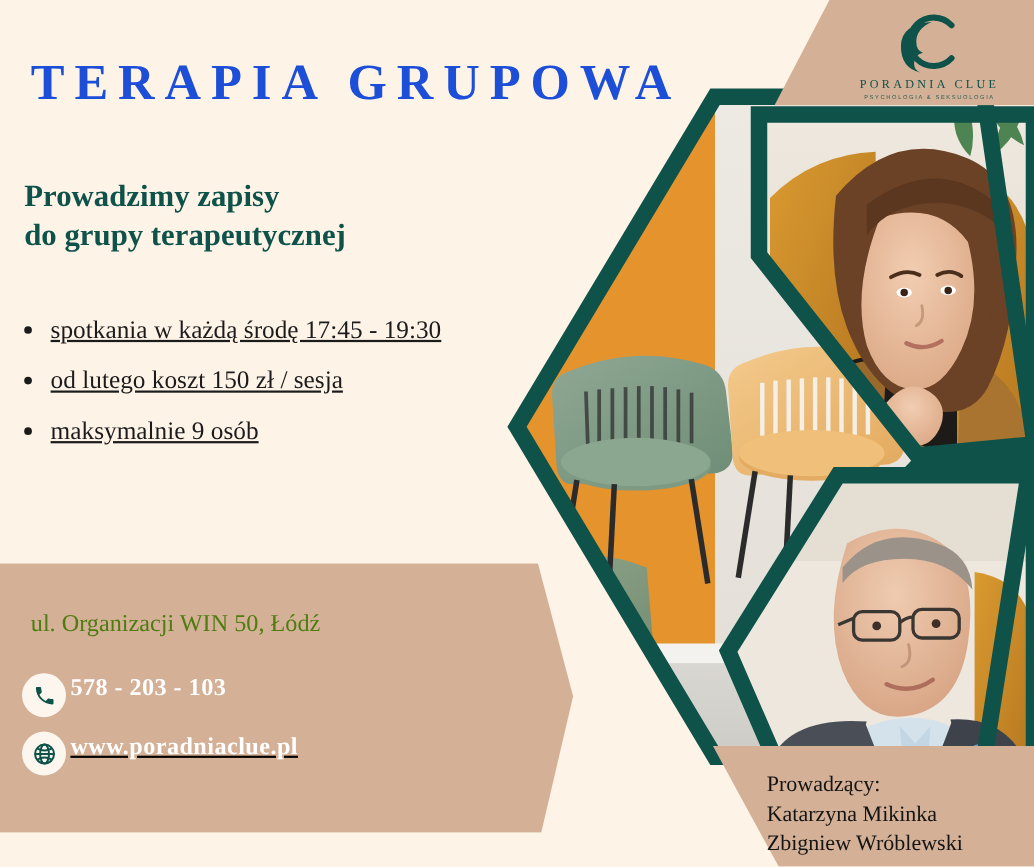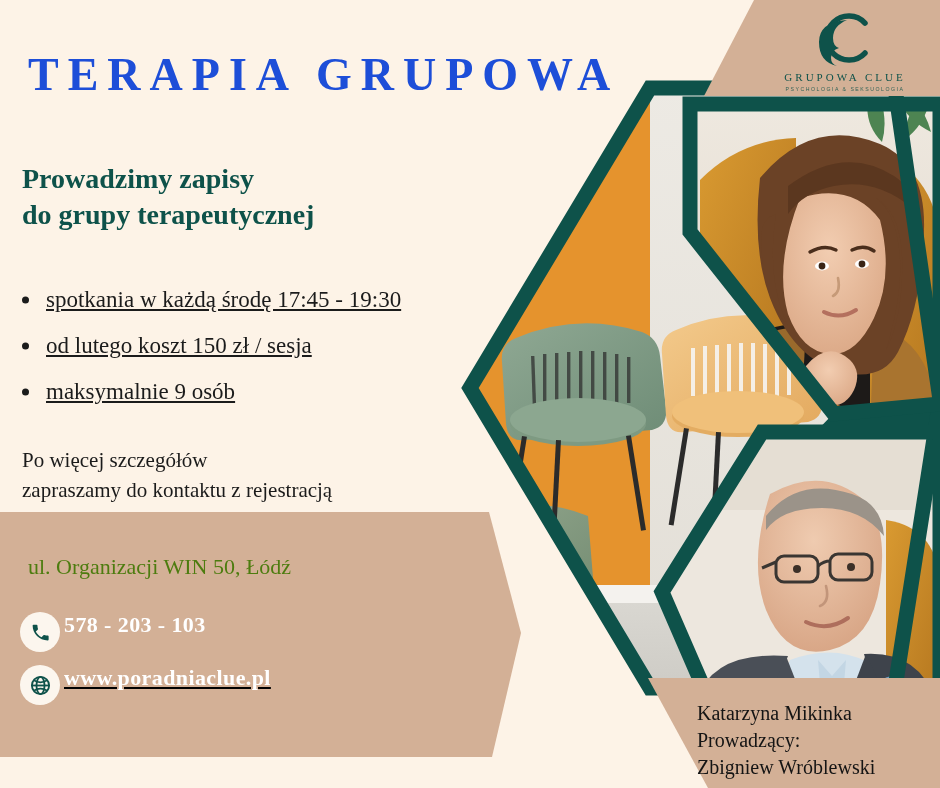--- a/index.html
+++ b/index.html
@@ -306,21 +306,21 @@
   <div class="shape" id="tan-bottom-left"></div>
   <div class="shape" id="tan-bottom-right"></div>
 
   <div id="logo">
     <div class="mark">
       <svg viewBox="0 0 64 60" width="64" height="60">
         <path d="M52 15 A22 22 0 1 0 52 45" fill="none" stroke="#0E524A" stroke-width="5.5" stroke-linecap="round"></path>
         <path d="M34 12 q-14 6 -14 18 q0 8 6 10 q-8 2 -8 10 q0 6 6 8 q-18 -4 -18 -24 q0 -20 28 -22 z" fill="#0E524A"></path>
       </svg>
     </div>
-    <div class="brand">GRUPOWA CLUE</div>
+    <div class="brand">PORADNIA CLUE</div>
     <div class="tagline">PSYCHOLOGIA &amp; SEKSUOLOGIA</div>
   </div>
 
   <div id="headline">TERAPIA GRUPOWA</div>
 
   <div id="subhead">
     <div>Prowadzimy zapisy</div>
     <div>do grupy terapeutycznej</div>
   </div>
 
@@ -332,24 +332,20 @@
     <li>
       <span class="dot"></span>
       <span>od lutego koszt 150 zł / sesja</span>
     </li>
     <li>
       <span class="dot"></span>
       <span>maksymalnie 9 osób</span>
     </li>
   </ul>
 
-  <div id="note">
-    <div>Po więcej szczegółów</div>
-    <div>zapraszamy do kontaktu z rejestracją</div>
-  </div>
 
   <div id="address">ul. Organizacji WIN 50, Łódź</div>
 
   <div class="contact-row" id="row-phone">
     <span class="circ">
       <svg viewBox="0 0 24 24" width="21" height="21" fill="#0E524A">
         <path d="M6.6 10.8c1.4 2.8 3.8 5.2 6.6 6.6l2.2-2.2c.3-.3.7-.4 1.1-.3 1.2.4 2.5.6 3.8.6.6 0 1 .4 1 1V20c0 .6-.4 1-1 1C10.6 21 3 13.4 3 4c0-.6.4-1 1-1h3.5c.6 0 1 .4 1 1 0 1.3.2 2.6.6 3.8.1.4 0 .8-.3 1.1l-2.2 2z"></path>
       </svg>
     </span>
     <span class="txt">578 - 203 - 103</span>
@@ -362,18 +358,18 @@
         <ellipse cx="12" cy="12" rx="4.2" ry="9"></ellipse>
         <line x1="3" y1="12" x2="21" y2="12"></line>
         <path d="M5 6.6c4.4 2.6 9.6 2.6 14 0"></path>
         <path d="M5 17.4c4.4-2.6 9.6-2.6 14 0"></path>
       </svg>
     </span>
     <span class="txt">www.poradniaclue.pl</span>
   </div>
 
   <div id="presenters">
+    <div>Prowadzący:</div>
     <div>Katarzyna Mikinka</div>
-    <div>Prowadzący:</div>
     <div>Zbigniew Wróblewski</div>
   </div>
 
 </div>
 
 </body></html>

